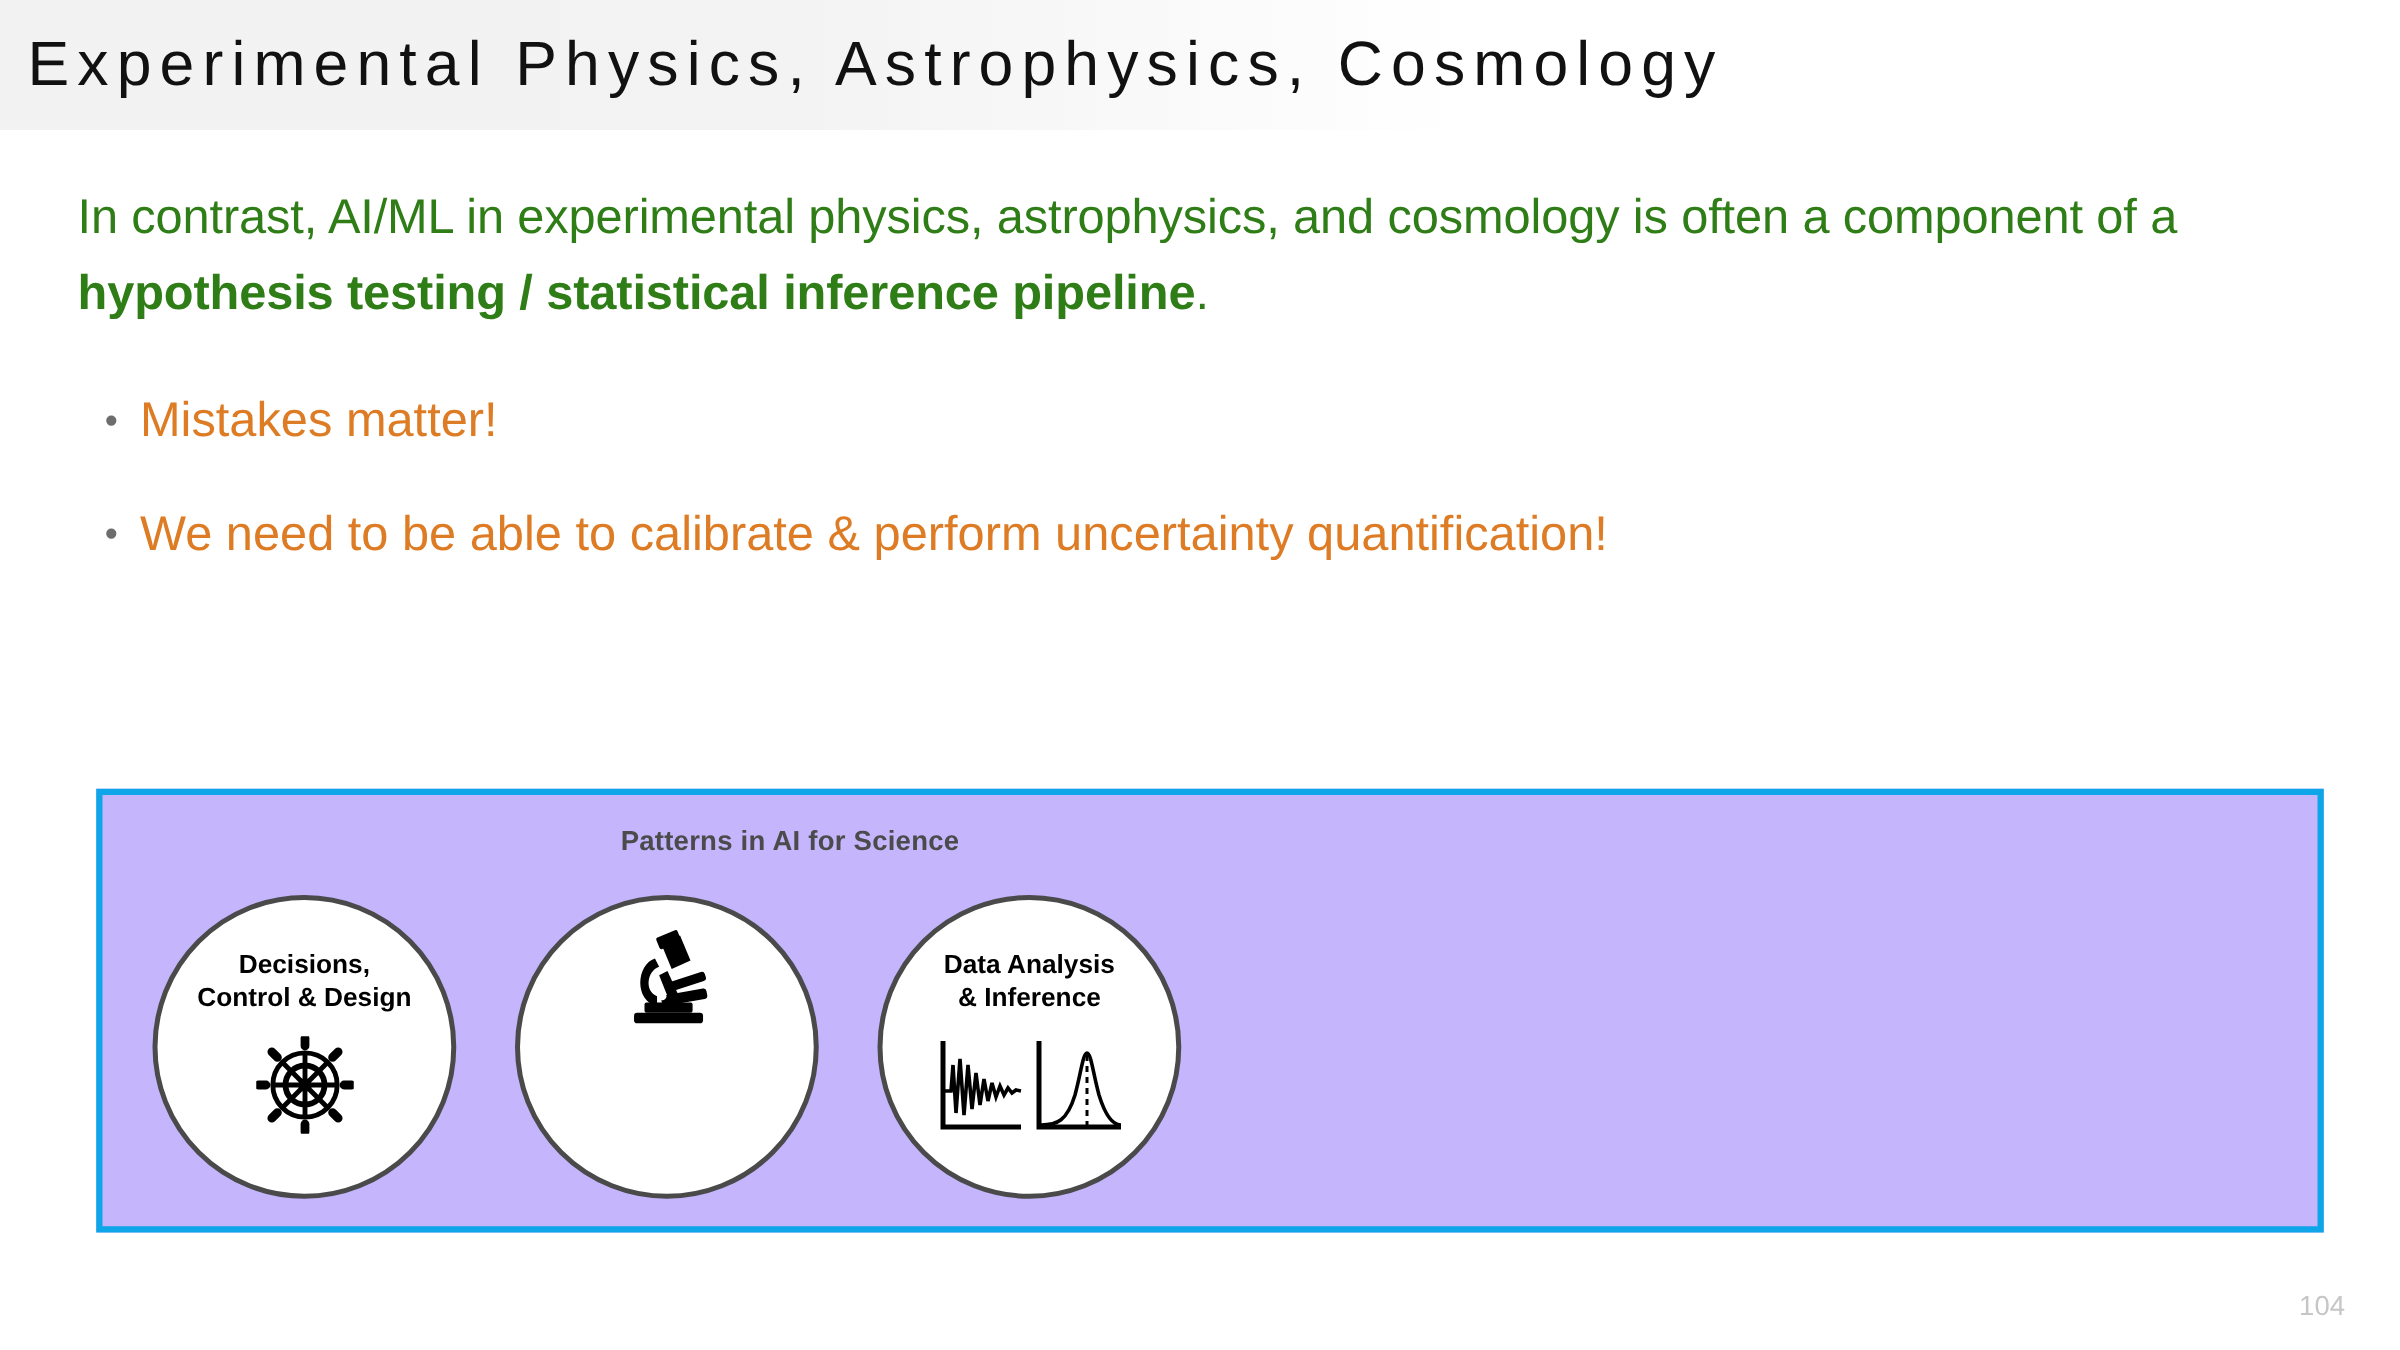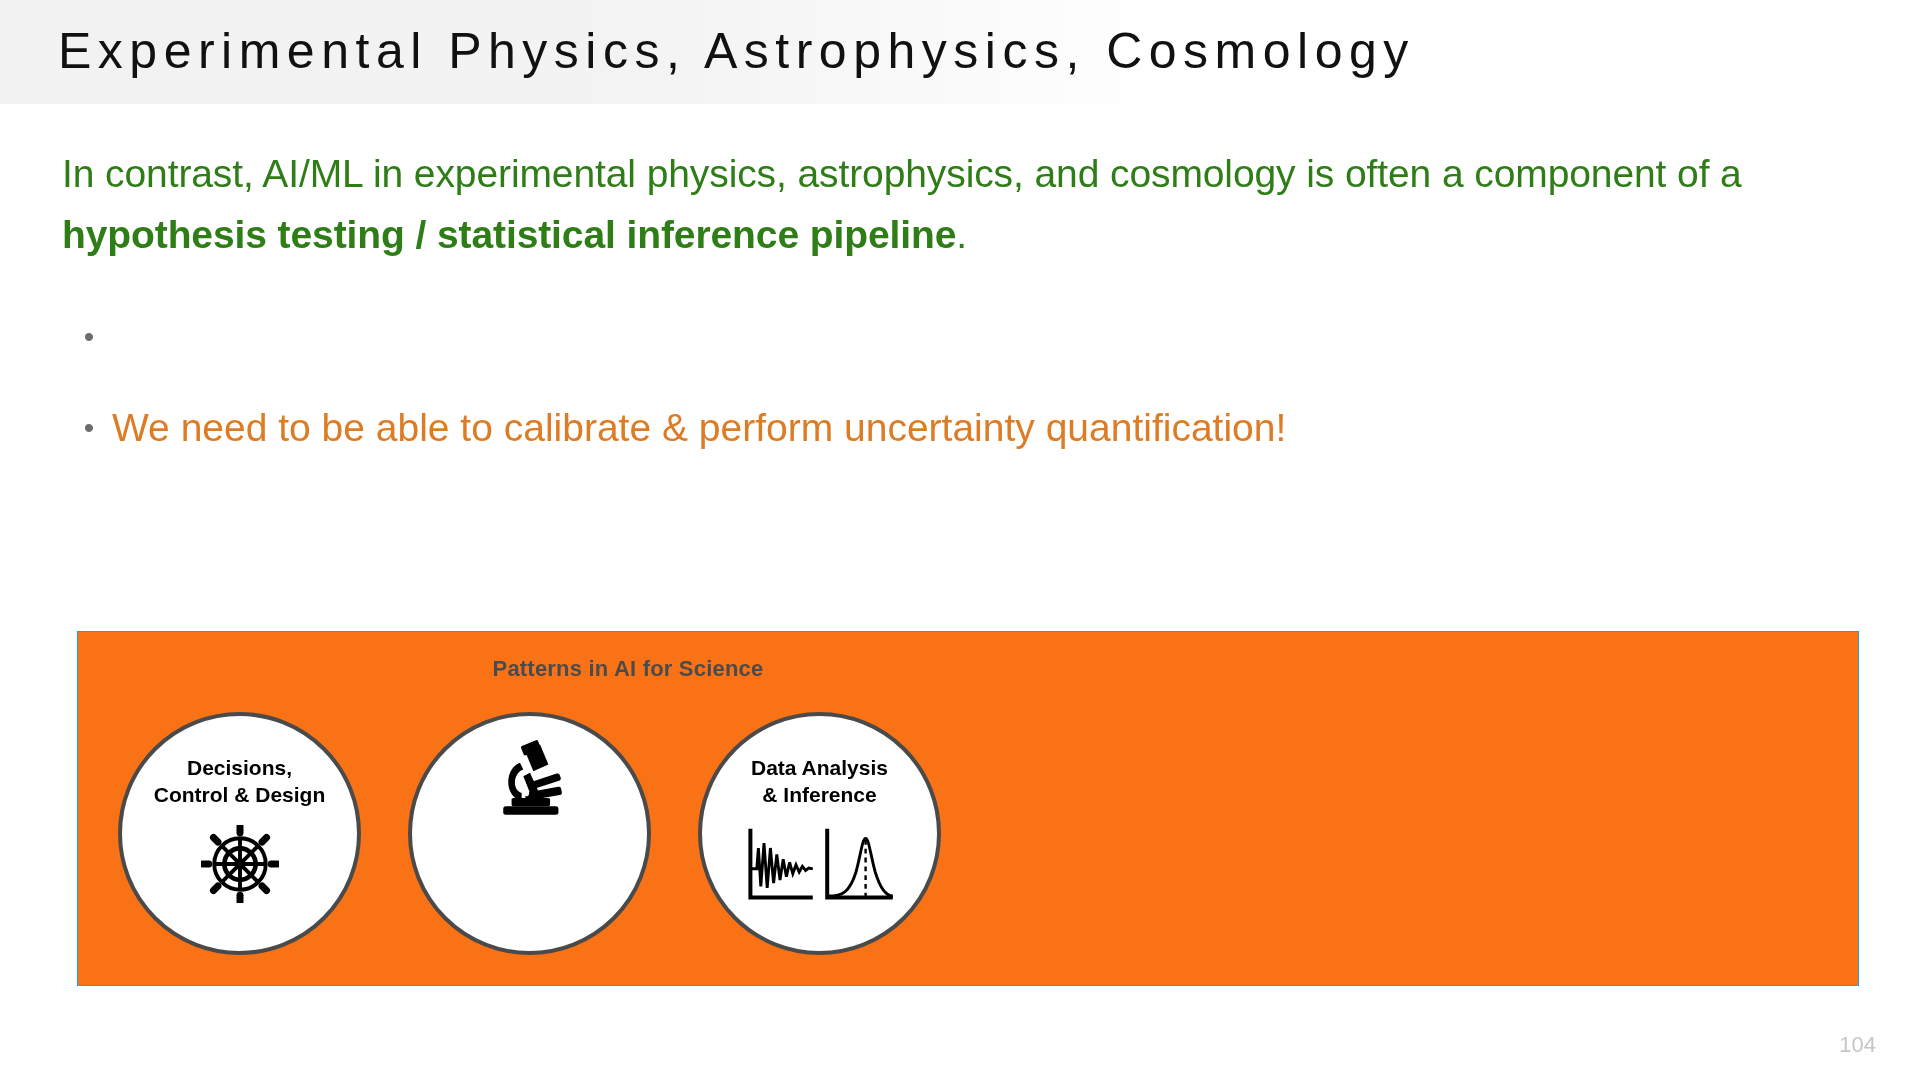--- a/index.html
+++ b/index.html
@@ -20,21 +20,20 @@
   }
   #slide-title {
     position:absolute;
     left:22px; top:20px;
     font-size:50px;
     line-height:62px;
     letter-spacing:6.5px;
     color:#111111;
     font-weight:400;
     white-space:nowrap;
-    margin-left:36px;
   }
 
   
   #lede {
     position:absolute;
     left:62px; top:143px;
     width:1840px;
     font-size:39px;
     line-height:61px;
     color:#2f7d17;
@@ -64,22 +63,22 @@
     line-height:52px;
     color:#dd7c24;
     white-space:nowrap;
   }
 
   
   #patterns-panel {
     position:absolute;
     left:77px; top:631px;
     width:1782px; height:355px;
-    background:#f97316;
-    border:1px solid #0ea5e9;
+    background:#c4b5fd;
+    border:5px solid #0ea5e9;
   }
   #panel-title {
     position:absolute;
     left:0; top:24px;
     width:1100px;
     text-align:center;
     font-size:22px;
     font-weight:700;
     color:#4b4b4b;
     letter-spacing:0.2px;
@@ -135,20 +134,21 @@
 </head>
 <body>
 
 <div id="title-band"></div>
 <div id="slide-title">Experimental Physics, Astrophysics, Cosmology</div>
 
 <div id="lede"><span>In contrast, AI/ML in experimental physics, astrophysics, and cosmology is often a component of a </span><b>hypothesis testing / statistical inference pipeline</b><span>.</span></div>
 
 <div class="bullet-row" id="bullet-1">
   <span class="bullet-dot">•</span>
+  <span class="bullet-text">Mistakes matter!</span>
 </div>
 <div class="bullet-row" id="bullet-2">
   <span class="bullet-dot">•</span>
   <span class="bullet-text">We need to be able to calibrate &amp; perform uncertainty quantification!</span>
 </div>
 
 <div id="patterns-panel">
   <div id="panel-title">Patterns in AI for Science</div>
 
   <div id="circle-track">

